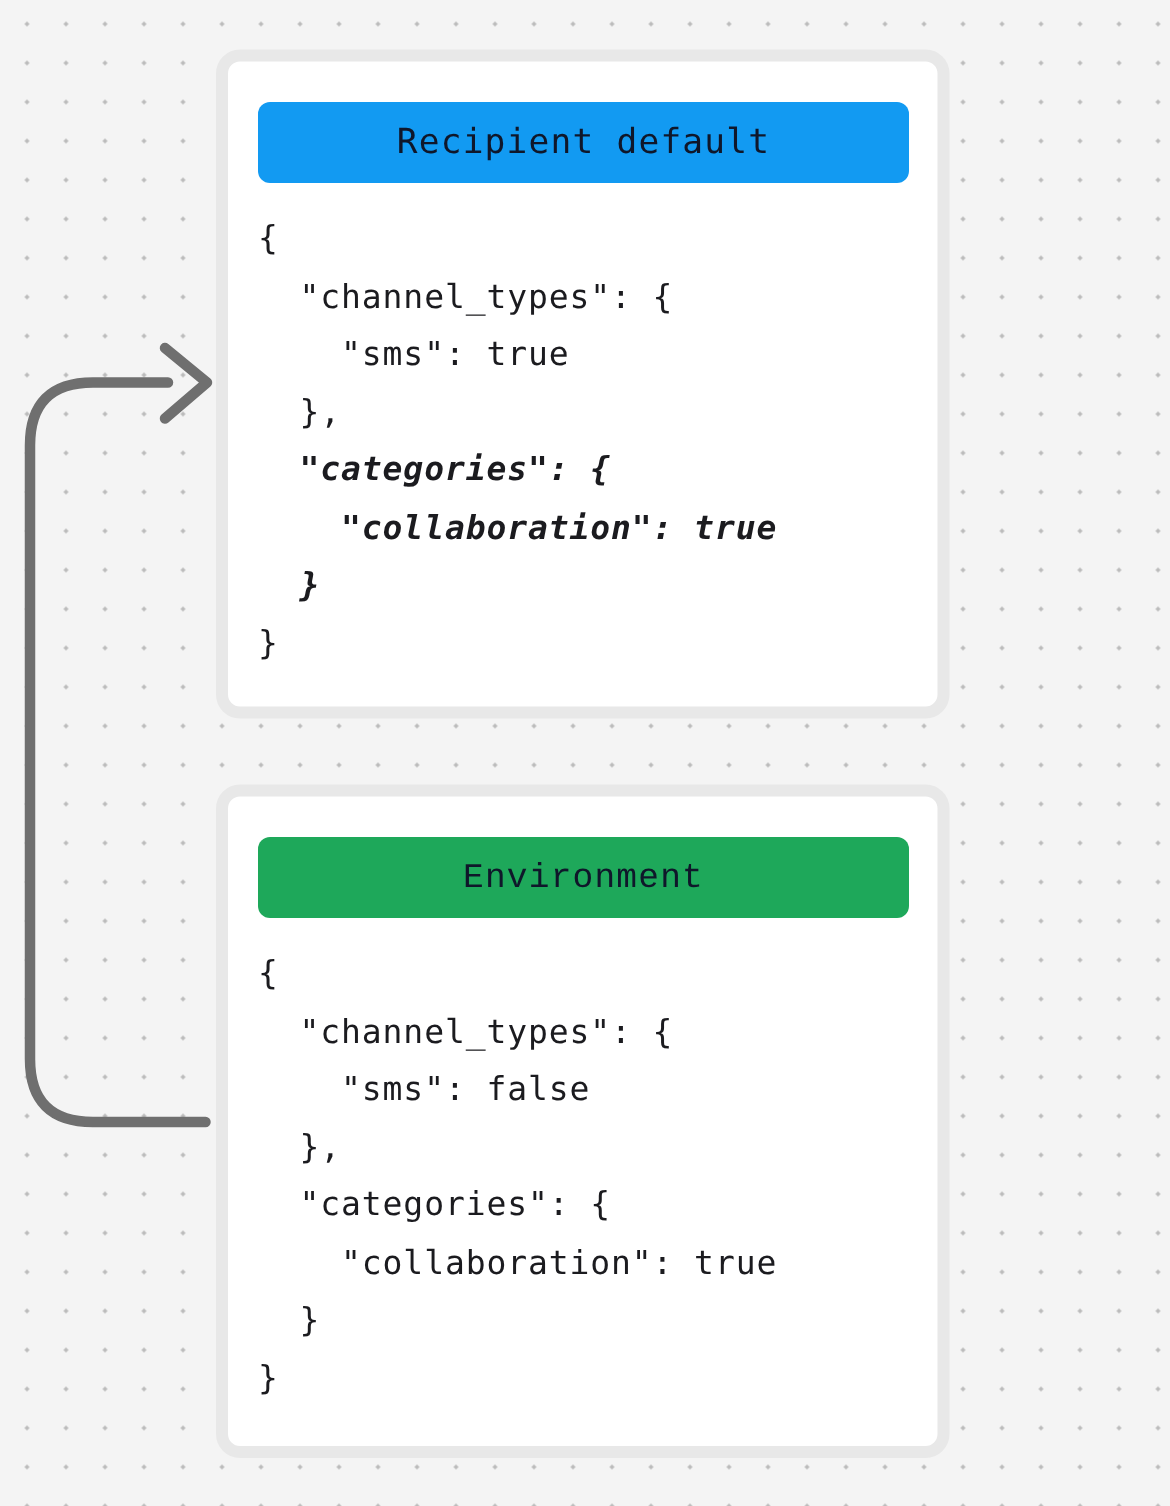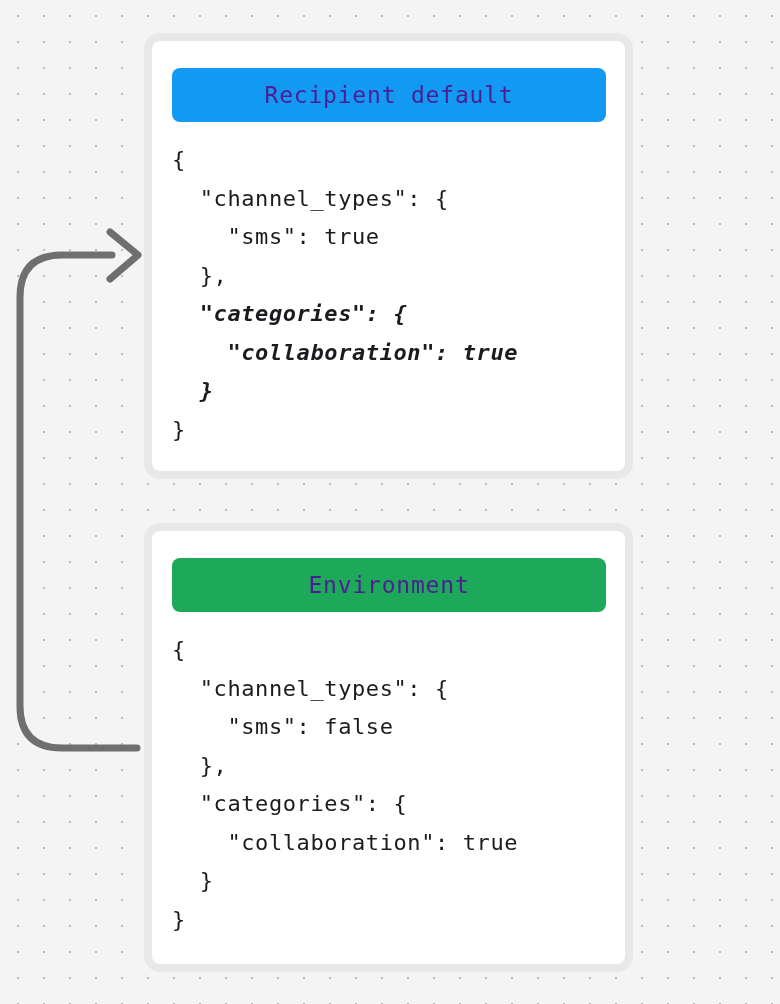--- a/index.html
+++ b/index.html
@@ -25,21 +25,21 @@
   .card-top    { top: 33px;  height: 446px; }
   .card-bottom { top: 523px; height: 449px; }
 
   .card-header {
     height: 54px;
     margin: 27px 19px 0 20px;
     border-radius: 8px;
     display: flex;
     align-items: center;
     justify-content: center;
-    color: #4c1d95;
+    color: #0f172a;
     font-size: 23px;
     letter-spacing: 0.8px;
   }
 
   .code {
     margin: 19px 16px 0 20px;
     color: var(--code, #1b1b1f);
   }
   .code-line {
     white-space: pre;
@@ -80,21 +80,21 @@
         <div class="code-line">    "sms": true</div>
         <div class="code-line">  },</div>
         <div class="code-line emphasis">  "categories": {</div>
         <div class="code-line emphasis">    "collaboration": true</div>
         <div class="code-line emphasis">  }</div>
         <div class="code-line">}</div>
       </div>
   </div>
 
   <div class="card card-bottom">
-    <div class="card-header" style="background: rgb(30, 168, 90);">
+    <div class="card-header" style="background: rgb(30, 168, 90); font-family: Liberation Mono, monospace;">
       <span>Environment</span>
     </div>
     <div class="code">
         <div class="code-line">{</div>
         <div class="code-line">  "channel_types": {</div>
         <div class="code-line">    "sms": false</div>
         <div class="code-line">  },</div>
         <div class="code-line">  "categories": {</div>
         <div class="code-line">    "collaboration": true</div>
         <div class="code-line">  }</div>

